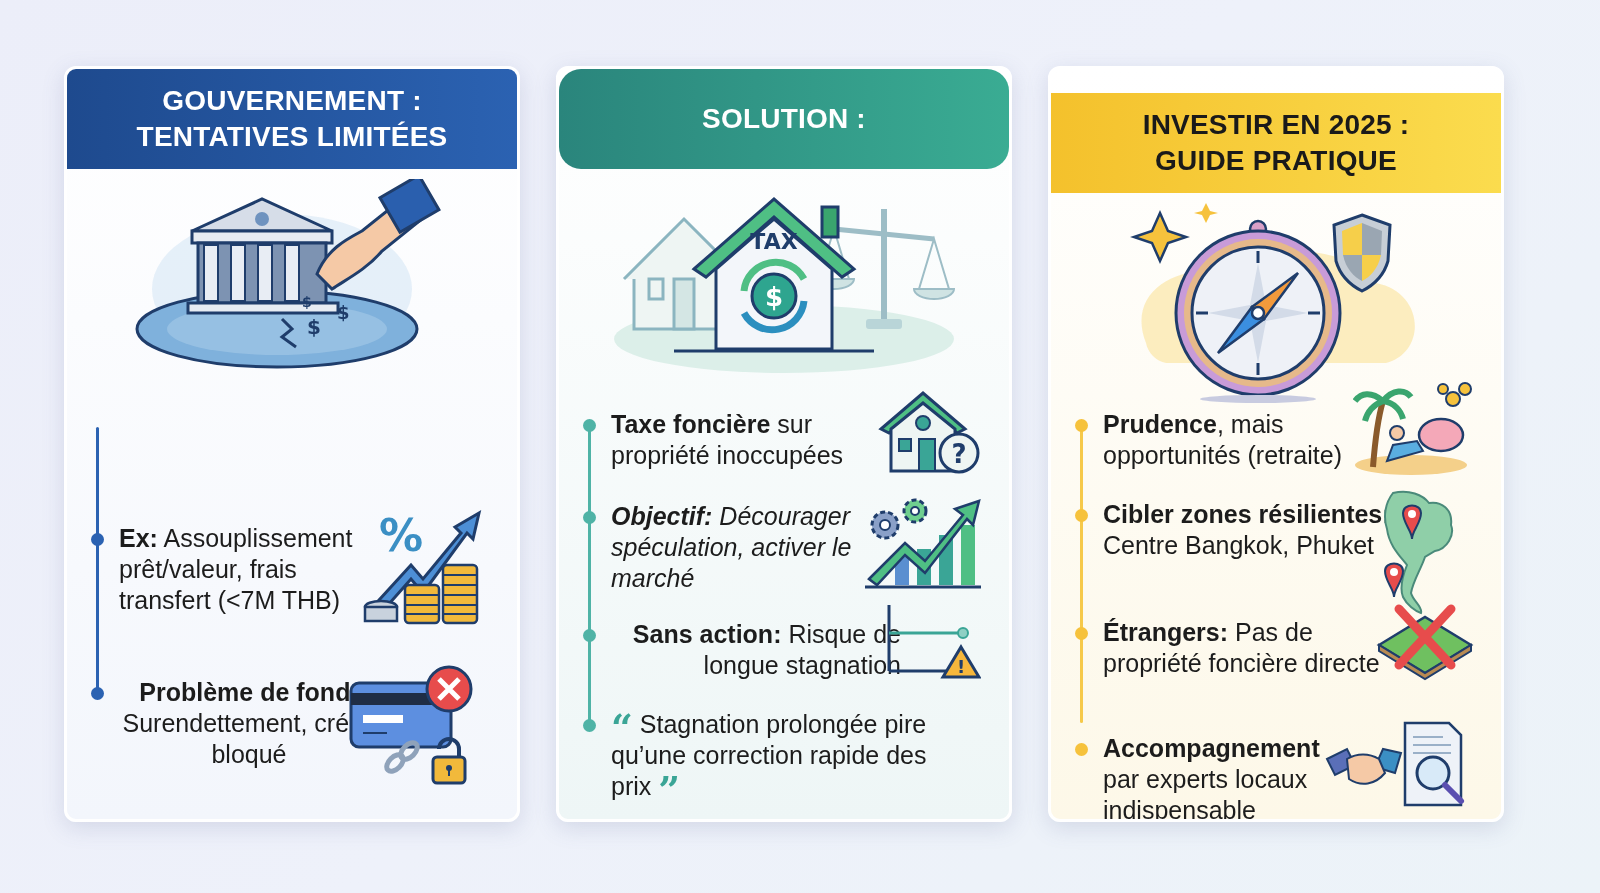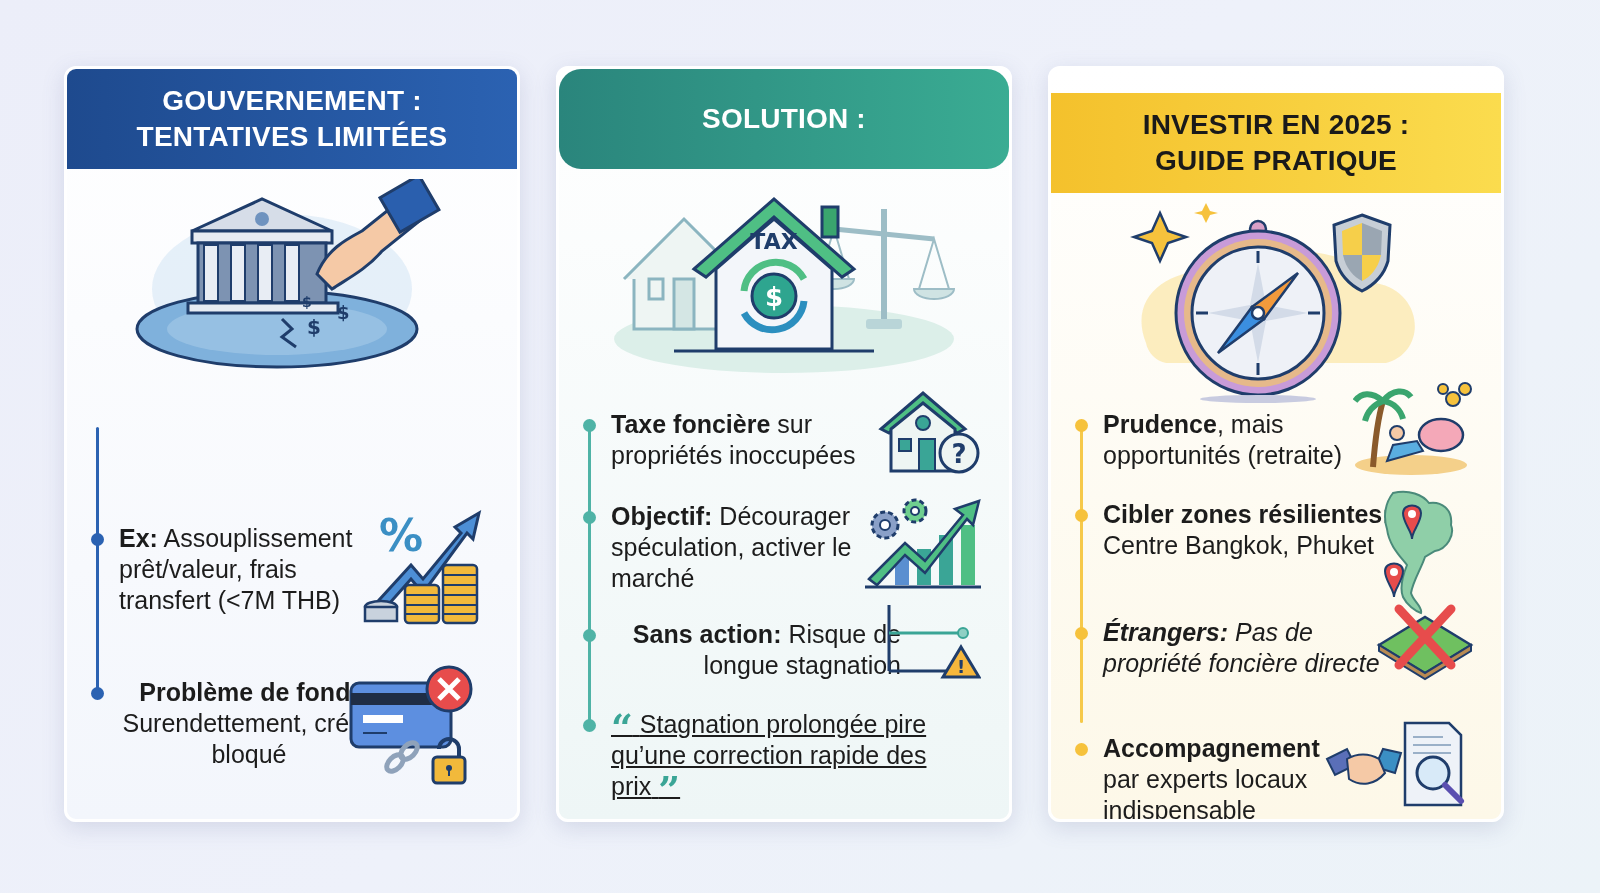--- a/index.html
+++ b/index.html
@@ -201,36 +201,36 @@
       <line x1="70" y1="172" x2="270" y2="172" stroke="#1f3d6b" stroke-width="3"></line>
     </svg>
   </div>
 
   <div class="timeline" style="top:358px;height:296px;"></div>
 
   <div class="item" style="top:340px;">
     <span class="dot"></span>
     <div class="item-text" style="max-width:290px;">
       <b>Taxe foncière</b>
-      <span>sur propriétés inoccupées</span>
+      <span>sur propriété inoccupées</span>
     </div>
     <span class="item-icon" style="right:16px;top:-22px;">
       <svg width="104" height="90" viewBox="0 0 104 90">
         <path d="M4 42 L46 6 L88 42 L80 46 L46 18 L12 46 Z" fill="#4fbf84" stroke="#1f3d6b" stroke-width="3"></path>
         <path d="M14 42 L46 16 L78 42 L78 84 L14 84 Z" fill="#eef5f3" stroke="#1f3d6b" stroke-width="3"></path>
         <circle cx="46" cy="36" r="7" fill="#3aa596" stroke="#1f3d6b" stroke-width="2"></circle>
         <rect x="22" y="52" width="12" height="12" fill="#3aa596" stroke="#1f3d6b" stroke-width="2"></rect>
         <rect x="42" y="52" width="16" height="32" fill="#3aa596" stroke="#1f3d6b" stroke-width="2"></rect>
         <circle cx="82" cy="66" r="19" fill="#eef5f3" stroke="#1f3d6b" stroke-width="3"></circle>
         <text x="82" y="76" text-anchor="middle" font-size="26" font-weight="bold" fill="#1f3d6b" font-family="DejaVu Sans, sans-serif">?</text>
       </svg>
     </span>
   </div>
 
-  <div class="item" style="top:432px;">
+  <div class="item" style="top:432px;font-style:italic;">
     <span class="dot"></span>
     <div class="item-text" style="max-width:270px;">
       <b>Objectif:</b>
       <span>Décourager spéculation, activer le marché</span>
     </div>
     <span class="item-icon" style="right:16px;top:-6px;">
       <svg width="116" height="96" viewBox="0 0 116 96">
         <circle cx="20" cy="30" r="13" fill="#8aa0c8" stroke="#1f3d6b" stroke-width="3" stroke-dasharray="5 3"></circle>
         <circle cx="20" cy="30" r="5" fill="#ffffff" stroke="#1f3d6b" stroke-width="2"></circle>
         <circle cx="50" cy="16" r="11" fill="#6fcf8f" stroke="#1f3d6b" stroke-width="3" stroke-dasharray="5 3"></circle>
@@ -258,21 +258,21 @@
         <line x1="4" y1="30" x2="76" y2="30" stroke="#3aa596" stroke-width="3"></line>
         <circle cx="78" cy="30" r="5" fill="#8fd0c4" stroke="#3aa596" stroke-width="2"></circle>
         <path d="M76 44 L94 74 L58 74 Z" fill="#f6b73c" stroke="#1f3d6b" stroke-width="3"></path>
         <text x="76" y="70" text-anchor="middle" font-size="18" font-weight="bold" fill="#1f3d6b" font-family="DejaVu Sans, sans-serif">!</text>
       </svg>
     </span>
   </div>
 
   <div class="item" style="top:640px;">
     <span class="dot"></span>
-    <div class="item-text" style="max-width:340px;text-decoration:underline;">
+    <div class="item-text" style="max-width:340px;">
       <span class="quote-mark">“</span>
       <span>Stagnation prolongée pire qu’une correction rapide des prix</span>
       <span class="quote-mark">”</span>
     </div>
   </div>
 </div>
 
 <div class="card c3">
   <div class="card-header">
     <div>INVESTIR EN 2025 :</div>
@@ -338,21 +338,21 @@
         <path d="M24 24 C24 14 42 14 42 24 C42 34 33 42 33 50 C33 42 24 34 24 24 Z" fill="#e74c4c" stroke="#1f3d6b" stroke-width="2"></path>
         <circle cx="33" cy="25" r="4" fill="#ffffff"></circle>
         <path d="M6 82 C6 72 24 72 24 82 C24 92 15 100 15 108 C15 100 6 92 6 82 Z" fill="#e74c4c" stroke="#1f3d6b" stroke-width="2"></path>
         <circle cx="15" cy="83" r="4" fill="#ffffff"></circle>
       </svg>
     </span>
   </div>
 
   <div class="item" style="top:548px;">
     <span class="dot"></span>
-    <div class="item-text" style="max-width:300px;font-style:italic;">
+    <div class="item-text" style="max-width:300px;">
       <b>Étrangers:</b>
       <span>Pas de propriété foncière directe</span>
     </div>
     <span class="item-icon" style="right:14px;top:-16px;">
       <svg width="100" height="80" viewBox="0 0 100 80">
         <path d="M4 44 L50 16 L96 44 L50 72 Z" fill="#6fc060" stroke="#1f3d6b" stroke-width="2.5"></path>
         <path d="M4 44 L4 50 L50 78 L96 50 L96 44 L50 72 Z" fill="#b88a52" stroke="#1f3d6b" stroke-width="2"></path>
         <path d="M24 8 L76 64 M76 8 L24 64" stroke="#e74c4c" stroke-width="9" stroke-linecap="round"></path>
       </svg>
     </span>

